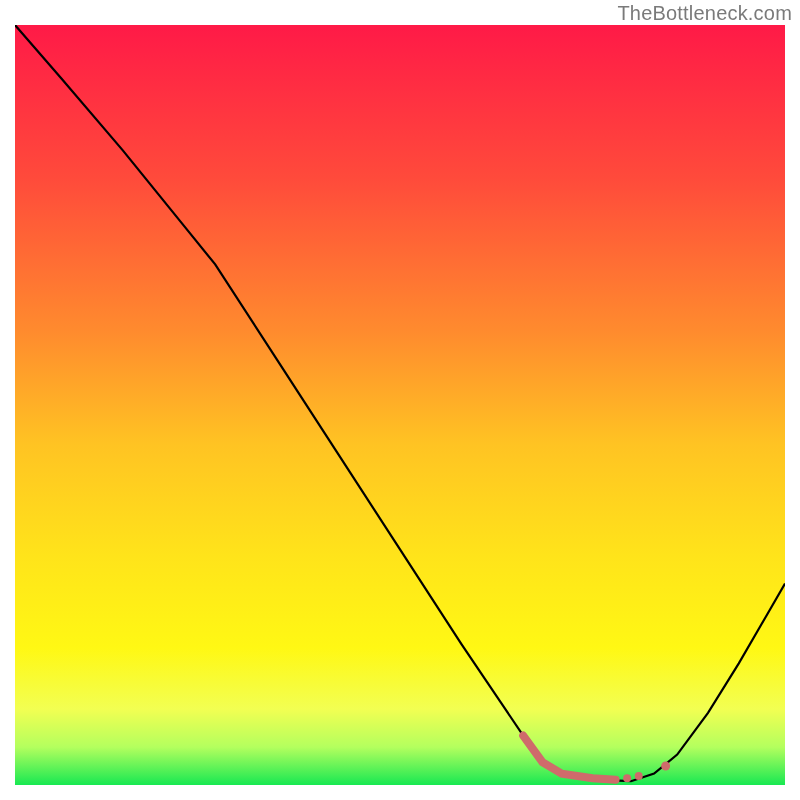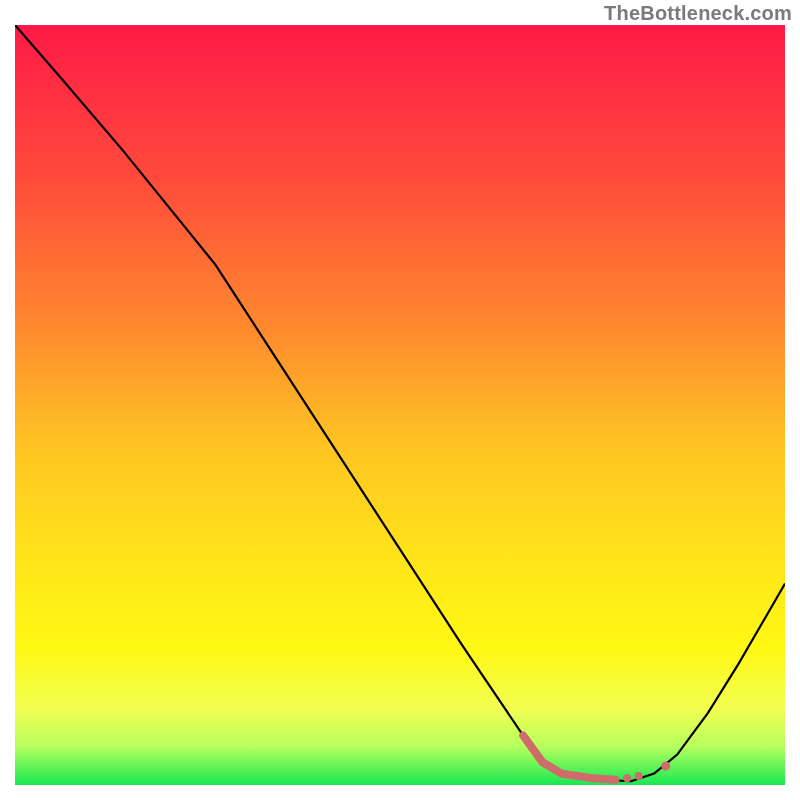--- a/index.html
+++ b/index.html
@@ -14,21 +14,21 @@
   .frame {
     position: relative;
     width: 800px;
     height: 800px;
   }
   .watermark {
     position: absolute;
     top: 2px;
     right: 8px;
     font-size: 20px;
-    font-weight: bold;
+    font-weight: normal;
     color: #7a7a7a;
     letter-spacing: 0.2px;
   }
   svg {
     display: block;
   }
 </style>
 </head>
 <body>
 

